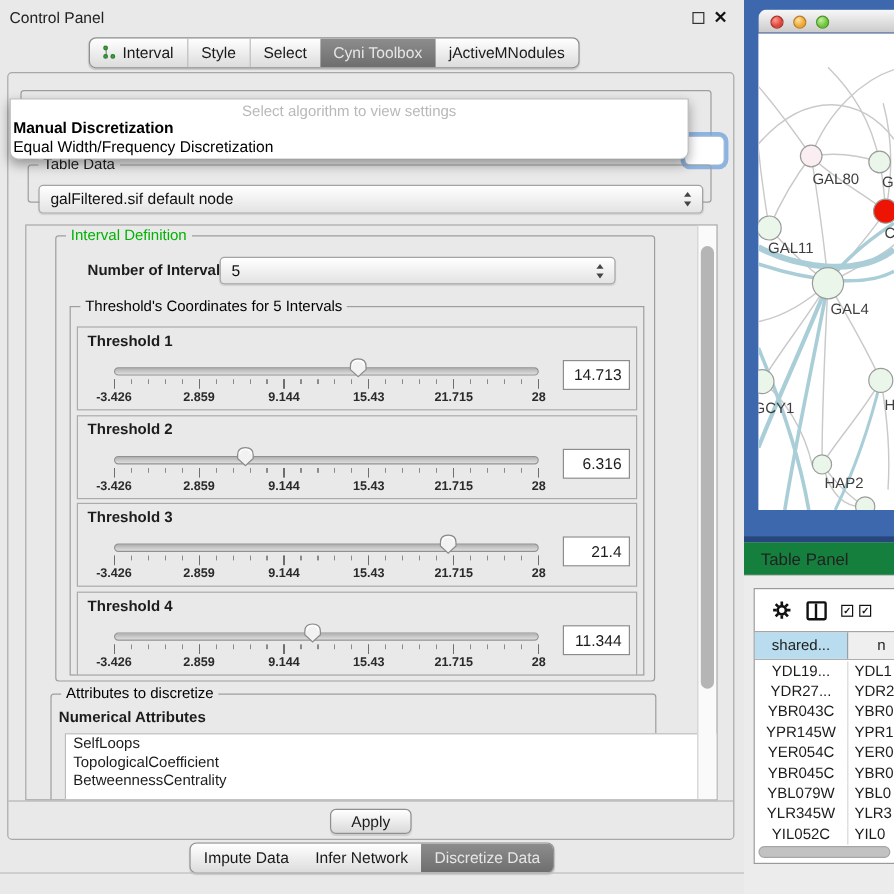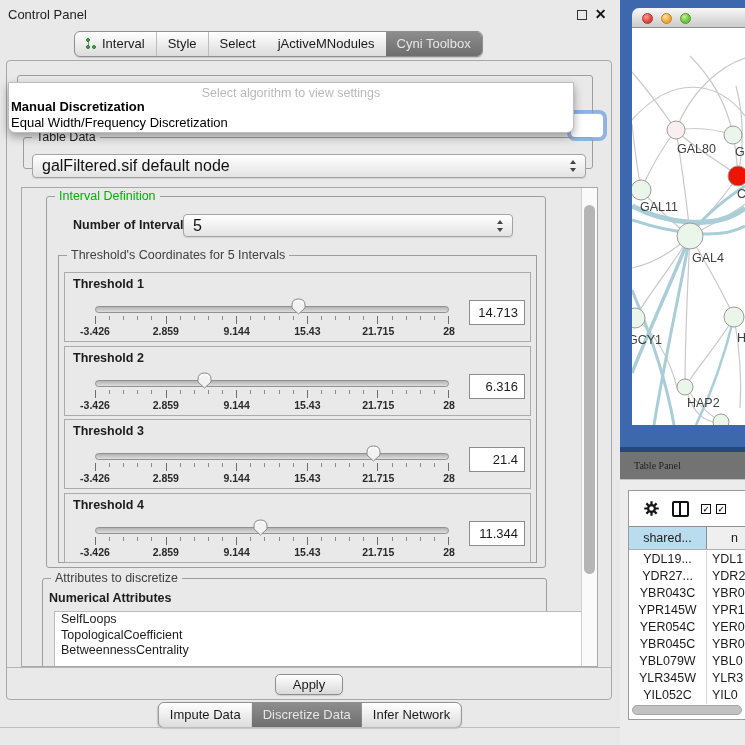--- a/index.html
+++ b/index.html
@@ -22,38 +22,38 @@
   #main-tabs { left:74px; top:31px; }
   #bottom-tabs { top:702px; left:50%; transform:translateX(-50%); }
   #bottom-line { position:absolute; left:0; top:727px; width:620px; border-top:1px solid #bdbdbd; }
 
   #cp-content { position:absolute; left:6px; top:60px; width:606px; height:640px;
     border:1px solid #a8a8a8; border-radius:4px; background:#e9e9e9; }
 
   .groupbox { position:absolute; border:1px solid #9e9e9e; border-radius:3px; }
   .legend { position:absolute; top:-8px; left:8px; background:#e9e9e9; padding:0 4px; font-size:12.5px; }
   .legend.green { color:#00b300; }
-  .legend.blue { color:#404040; }
+  .legend.blue { color:#000000; }
 
   
   #algo-group { left:10px; top:14px; width:576px; height:58px; }
   #algo-label-clip { position:absolute; left:14px; top:12px; height:10px; overflow:hidden; font-size:12px; color:#4d4d4d; }
   #algo-combo-sliver { position:absolute; left:552px; top:37px; width:34px; height:25px; border-radius:5px;
     background:#fff; border:1px solid #9db8d8; box-shadow:0 0 0 3px rgba(110,160,220,.75); }
 
   
   #algo-popup { position:absolute; left:8px; top:82px; width:566px; height:51px; background:#fff;
     border:1px solid #bdbdbd; border-radius:0 0 7px 7px; box-shadow:0 4px 10px rgba(0,0,0,.35); z-index:40; }
   #popup-hint { position:absolute; top:3px; left:0; width:100%; text-align:center; color:#b9b9b9; font-size:12.5px; }
   .popup-item { position:absolute; left:2px; font-size:13px; color:#000; white-space:nowrap; }
   .popup-item.b { font-weight:bold; }
 
   
   .combo { position:absolute; background:linear-gradient(#ffffff,#e3e3e3); border:1px solid #a3a3a3;
-    border-radius:4px; font-size:16px; line-height:22px; padding-left:9px; color:#111; box-shadow:0 1px 1px rgba(0,0,0,.1); }
+    border-radius:4px; font-size:13px; line-height:22px; padding-left:9px; color:#111; box-shadow:0 1px 1px rgba(0,0,0,.1); }
   .combo .arrows { position:absolute; right:8px; top:50%; transform:translateY(-50%); width:8px; height:12px; }
   .combo .arrows i { position:absolute; left:1px; width:0; height:0; border-left:3.5px solid transparent; border-right:3.5px solid transparent; }
   .combo .arrows i.up { top:0; border-bottom:4.5px solid #444; }
   .combo .arrows i.dn { bottom:0; border-top:4.5px solid #444; }
 
   #tabledata-group { left:16px; top:76px; width:570px; height:32px; }
   #tabledata-combo { left:8px; top:16px; width:554px; height:24px; }
 
   
   #scrollarea { position:absolute; left:14px; top:126px; width:577px; height:480px;
@@ -106,22 +106,22 @@
   #net-frame .shade { position:absolute; left:0; bottom:0; width:100%; height:5px; background:#27477c; }
   #mac-win { position:absolute; left:12px; top:8px; width:125px; height:417px; }
   #mac-titlebar { position:absolute; left:0; top:0; width:113px; height:20px; border-radius:7px 0 0 0;
     background:linear-gradient(#f8f8f8,#cbcbcb); border-bottom:1px solid #8e8e8e; }
   .light { position:absolute; top:4.5px; width:11px; height:11px; border-radius:50%; }
   #light-red { left:10px; background:radial-gradient(circle at 35% 30%, #ff9a90, #e0443a 60%); border:1px solid #a8352d; }
   #light-yellow { left:29px; background:radial-gradient(circle at 35% 30%, #ffe2a0, #f0a733 60%); border:1px solid #b97f27; }
   #light-green { left:48px; background:radial-gradient(circle at 35% 30%, #c5f09d, #6cc63c 60%); border:1px solid #4f9427; }
   #net-canvas { position:absolute; left:0; top:20px; width:113px; height:397px; background:#fff; }
 
-  #tp-header { position:absolute; left:0; top:452px; width:125px; height:28px; background:#737373;
-    border-bottom:1px solid #c2c2c2; font-size:10px; line-height:28px; padding-left:14px; color:#222;font-family:Liberation Serif, serif; }
+  #tp-header { position:absolute; left:0; top:452px; width:125px; height:28px; background:#15803d;
+    border-bottom:1px solid #c2c2c2; font-size:14px; line-height:28px; padding-left:14px; color:#222; }
   #tp-body { position:absolute; left:0; top:481px; width:125px; height:264px; background:#ececec; }
   #tp-card { position:absolute; left:8px; top:9px; width:130px; height:230px; background:#fff; border:1px solid #9a9a9a; }
   #tp-toolbar { position:absolute; left:0; top:0; width:100%; height:35px; display:flex; align-items:center; gap:12px; padding-left:14px; }
   #gear-ico { width:17px; height:17px; }
   #col-ico { width:17px; height:16px; border:2px solid #111; border-radius:2px; position:relative; }
   #col-ico::after { content:""; position:absolute; left:5px; top:0; width:2px; height:12px; background:#111; }
   .chk { width:10px; height:10px; border:1.5px solid #111; font-size:8px; line-height:9px; text-align:center; color:#111; font-weight:bold; }
   .chk + .chk { margin-left:-7px; }
   #tp-headrow { position:absolute; left:0; top:35px; width:100%; height:24px; display:flex;
     border-top:1px solid #8f8f8f; border-bottom:1px solid #aeaeae; }
@@ -152,25 +152,25 @@
           <i></i>
         </span>
         <span>Interval</span>
       </div>
       <div class="tab sep">
         <span>Style</span>
       </div>
       <div class="tab sep">
         <span>Select</span>
       </div>
+      <div class="tab sel">
+        <span>Cyni Toolbox</span>
+      </div>
       <div class="tab">
         <span>jActiveMNodules</span>
-      </div>
-      <div class="tab sel">
-        <span>Cyni Toolbox</span>
       </div>
     </div>
 
   <div id="cp-content">
     <div id="algo-group" class="groupbox">
       <div id="algo-label-clip">
         <span>Discretization Algorithm</span>
       </div>
       <div id="algo-combo-sliver"></div>
     </div>
@@ -318,25 +318,25 @@
     <div id="popup-items">
         <div class="popup-item b" style="top: 16px;">Manual Discretization</div>
         <div class="popup-item" style="top: 32px;">Equal Width/Frequency Discretization</div>
       </div>
   </div>
 
   <div id="bottom-tabs" class="tabbar">
       <div class="tab">
         <span>Impute Data</span>
       </div>
+      <div class="tab">
+        <span>Infer Network</span>
+      </div>
       <div class="tab sel">
         <span>Discretize Data</span>
-      </div>
-      <div class="tab">
-        <span>Infer Network</span>
       </div>
     </div>
   <div id="bottom-line"></div>
 </div>
 
 <div id="right-pane">
   <div id="net-frame">
     <div id="mac-win">
       <div id="mac-titlebar">
         <span id="light-red" class="light"></span>

